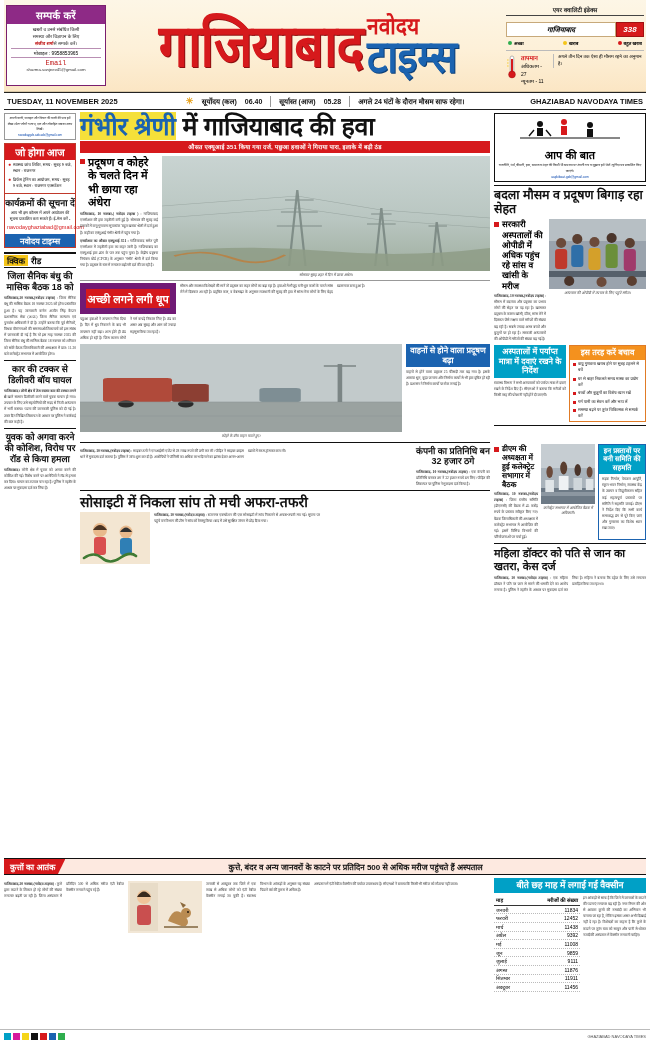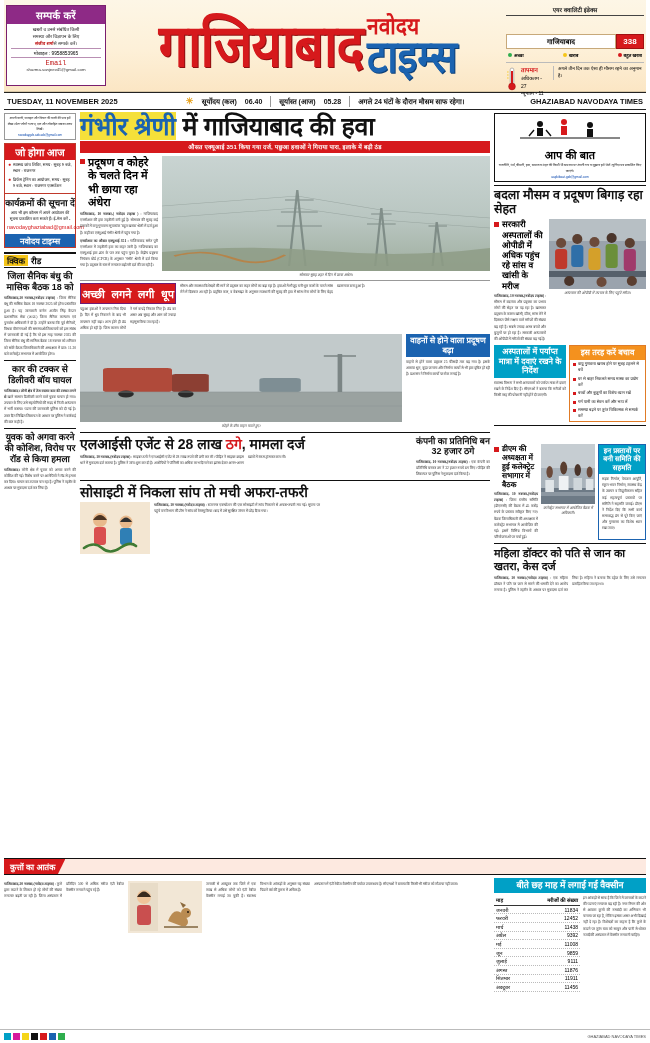--- a/index.html
+++ b/index.html
@@ -41,21 +41,21 @@
     font-size:52px; font-weight:bold; color:#d6191c;
     letter-spacing:-1px; line-height:1; transform: scaleY(1.12);
     text-shadow: 1px 1px 0 #8d0f10;
   }
   .logo-right { display:flex; flex-direction:column; align-items:flex-start; margin-left:4px; }
   .logo-navodaya { font-size:21px; font-weight:bold; color:#d6191c; line-height:1; transform:scaleY(1.1); }
   .logo-times { font-size:40px; font-weight:bold; color:#1b63b0; line-height:1; transform:scaleY(1.12); text-shadow:1px 1px 0 #0d3f77;}
 
   .aqi-box { width:138px; margin:6px 2px 4px 0; display:flex; flex-direction:column; font-size:5px; }
   .aqi-title { text-align:center; font-size:6px; font-weight:bold; color:#222; border-bottom:1px solid #444; padding-bottom:1px;}
-  .aqi-city-row { display:flex; margin-top:18px; align-items:flex-end; }
+  .aqi-city-row { display:flex; margin-top:6px; align-items:flex-end;font-style:italic; }
   .aqi-city { flex:1; background:#fff; border:1px solid #c7a97a; text-align:center; font-size:7px; font-weight:bold; padding:2px 0; }
   .aqi-val { width:28px; background:#d6191c; color:#fff; font-size:8px; font-weight:bold; text-align:center; padding:2px 0; border:1px solid #a11012;}
   .aqi-legend { display:flex; justify-content:space-between; margin-top:3px; padding:0 2px; }
   .aqi-legend span { font-size:4.6px; display:flex; align-items:center; gap:2px; }
   .dot { width:4px; height:4px; border-radius:50%; display:inline-block; }
   .aqi-temp { display:flex; margin-top:4px; border-top:1px solid #bbb; padding-top:3px; gap:3px; align-items:flex-start;}
   .thermo { width:12px; display:flex; justify-content:center; }
   .thermo-svg { width:12px; height:26px; }
   .temp-block { font-size:5px; line-height:1.5; }
   .temp-block .t-head { color:#d6191c; font-weight:bold; font-size:6px;}
@@ -346,21 +346,21 @@
             </svg>
           </div>
           <div class="photo-cap">सोमवार सुबह शहर में दिन में छाया अंधेरा।</div>
         </div>
       </div>
 
       <div class="rule-thin"></div>
 
       <div style="display:flex;gap:4px">
         <div style="width:96px">
-          <div style="border:1px solid #701a75;font-family:Liberation Mono, monospace;">
+          <div style="border:6px solid #701a75;">
             <div style="background:#d6191c;color:#fff;text-align:center;font-size:11px;font-weight:bold;padding:2px 0">अच्छी लगने लगी धूप</div>
           </div>
           <div class="body-text cols2" style="margin-top:2px">पछुआ हवाओं ने तापमान गिरा दिया है। दिन में धूप निकलने के बाद भी तापमान नहीं बढ़ा। शाम होते ही ठंड अधिक हो रही है। जिस कारण लोगों ने गर्म कपड़े निकाल लिए हैं। ठंड का असर अब सुबह और शाम को ज्यादा महसूस किया जा रहा है।</div>
         </div>
         <div style="flex:1">
           <div class="body-text cols2">मौसम और स्वास्थ्य विशेषज्ञों की मानें तो प्रदूषण का कहर लोगों का बढ़ा रहा है। हवाओं में मौजूद घनी धूल कणों के चलते सांस लेने में दिक्कत आ रही है। प्रदूषित कण, व वेबसाइट के अनुसार राजधानी की सुबह की हवा में सांस लेना लोगों के लिए बेहद खतरनाक बना हुआ है।</div>
         </div>
       </div>
 
       <div style="display:flex;gap:4px;margin-top:3px">
@@ -387,25 +387,20 @@
         <div style="width:84px">
           <div class="box-blue-head">वाहनों से होने वाला प्रदूषण बढ़ा</div>
           <div class="body-text" style="margin-top:2px">वाहनों से होने वाला प्रदूषण 25 फीसदी तक बढ़ गया है। इसके अलावा धूल, कूड़ा जलाना और निर्माण कार्यों से भी हवा दूषित हो रही है। प्रशासन ने निर्माण कार्यों पर रोक लगाई है।</div>
         </div>
       </div>
 
       <div class="rule"></div>
 
       <div style="display:flex;gap:4px">
         <div style="flex:1">
-          <div class="headline-2">
-            <span>एलआईसी एजेंट से 28</span>
-            <span>लाख</span>
-            <span class="red-title">ठगे</span><span>, मामला दर्ज</span>
-          </div>
           <div class="body-text cols2" style="margin-top:2px">
             <b>गाजियाबाद, 10 नवम्बर,(नवोदय टाइम्स)</b> : <span>साइबर ठगों ने एलआईसी एजेंट से 28 लाख रुपये की ठगी कर ली। पीड़ित ने साइबर क्राइम थाने में मुकदमा दर्ज कराया है। पुलिस ने जांच शुरू कर दी है। आरोपियों ने पॉलिसी का अधिक लाभ दिलाने का झांसा देकर अलग-अलग खातों में रकम ट्रांसफर करा ली।</span>
           </div>
         </div>
         <div style="width:74px">
           <div class="headline-3" style="font-size:9px;text-align:center">कंपनी का प्रतिनिधि बन 32 हजार ठगे</div>
           <div class="body-text" style="margin-top:2px">
             <b>गाजियाबाद, 10 नवम्बर,(नवोदय टाइम्स)</b> : <span>एक कंपनी का प्रतिनिधि बनकर ठग ने 32 हजार रुपये ठग लिए। पीड़ित की शिकायत पर पुलिस ने मुकदमा दर्ज किया है।</span>
           </div>
         </div>
@@ -581,20 +576,21 @@
         <div class="body-text cols2" style="margin-top:2px">
           <b>गाजियाबाद, 10 नवम्बर,(नवोदय टाइम्स)</b> : <span>एक महिला डॉक्टर ने पति पर जान से मारने की धमकी देने का आरोप लगाया है। पुलिस ने तहरीर के आधार पर मुकदमा दर्ज कर लिया है। महिला ने बताया कि दहेज के लिए उसे लगातार प्रताड़ित किया जा रहा था।</span>
         </div>
       </div>
     </div>
   </div>
 
   <div style="position:absolute;left:4px;right:4px;top:858px">
     <div class="dog-strip">
       <div class="tag-slant">कुत्तों का आतंक</div>
+      <div class="dog-strip-text">कुत्ते, बंदर व अन्य जानवरों के काटने पर प्रतिदिन 500 से अधिक मरीज पहुंचते हैं अस्पताल</div>
     </div>
 
     <div style="display:flex;gap:4px;margin-top:3px">
       <div style="flex:1">
 
         <div style="display:flex;gap:4px;margin-top:3px">
           <div style="width:120px" class="body-text cols2">
             <b>गाजियाबाद,10 नवम्बर,(नवोदय टाइम्स)</b> : <span>कुत्ते द्वारा काटने के शिकार हो रहे लोगों की संख्या लगातार बढ़ती जा रही है। जिला अस्पताल में प्रतिदिन 500 से अधिक मरीज एंटी रेबीज वैक्सीन लगवाने पहुंच रहे हैं।</span>
           </div>
           <div style="width:74px">

